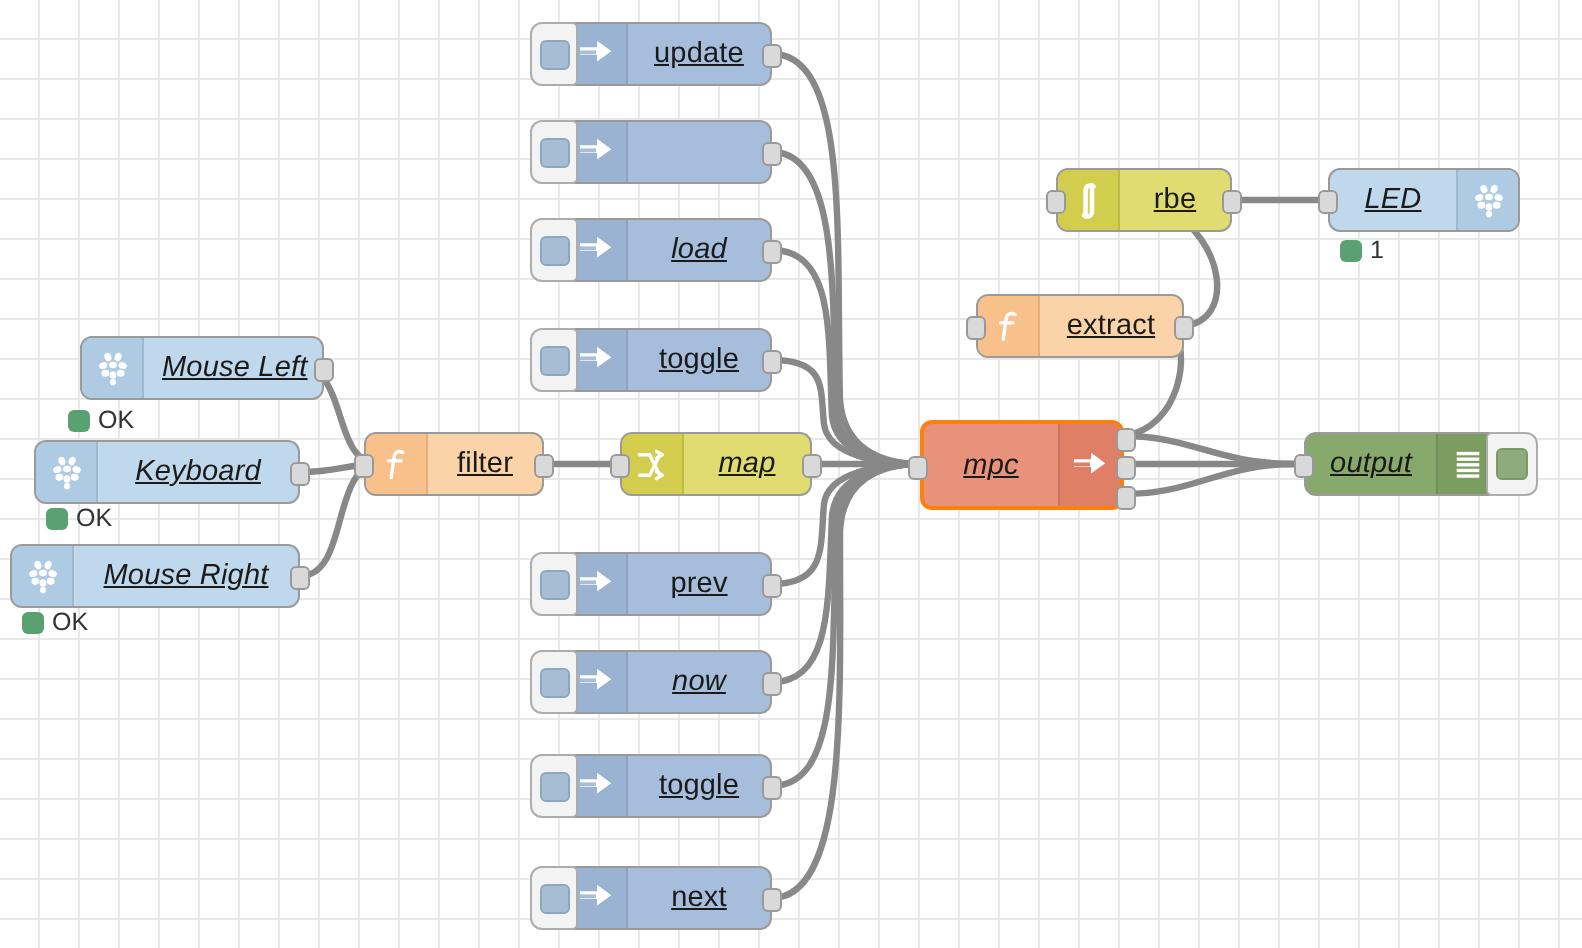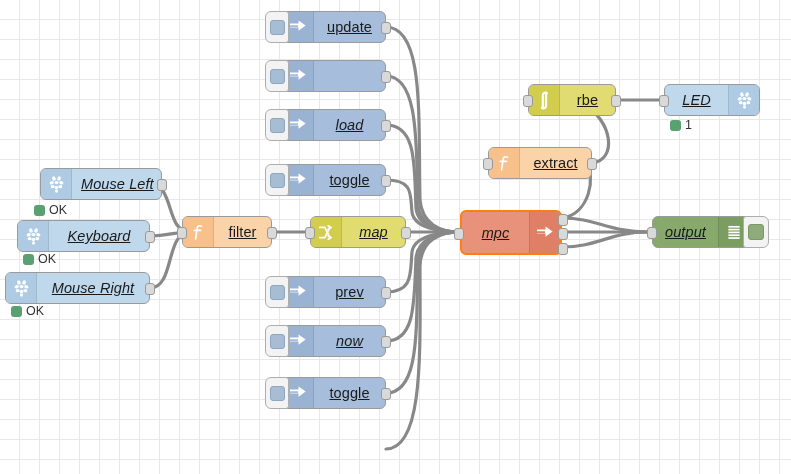--- a/index.html
+++ b/index.html
@@ -424,20 +424,35 @@
         <svg class="glyph" width="18" height="16" viewBox="0 0 20 18" fill="#ffffff">
           <path d="M1 5.2 H10.6 V1.6 L18.6 7.4 L10.6 13.2 V9.6 H1 Z"></path>
           <rect x="1" y="7.0" width="9" height="2.2" fill="#a6bedb"></rect>
         </svg>
       </span>
       <span class="node-label">toggle</span>
     </div>
     <span class="port out" style="top:10px;"></span>
   </div>
 
+  <div class="node n-inject" style="left:282px; top:433px; width:104px;">
+    <div class="inject-btn">
+        <i></i>
+      </div>
+    <div class="node-body">
+      <span class="icon-box left">
+        <svg class="glyph" width="18" height="16" viewBox="0 0 20 18" fill="#ffffff">
+          <path d="M1 5.2 H10.6 V1.6 L18.6 7.4 L10.6 13.2 V9.6 H1 Z"></path>
+          <rect x="1" y="7.0" width="9" height="2.2" fill="#a6bedb"></rect>
+        </svg>
+      </span>
+      <span class="node-label">next</span>
+    </div>
+    <span class="port out" style="top:10px;"></span>
+  </div>
 
   <div class="node n-mpc selected" style="left:460px; top:210px; width:102px; height:45px;">
     <div class="node-body">
       <span class="node-label italic">mpc</span>
       <span class="icon-box right">
         <svg class="glyph" width="18" height="16" viewBox="0 0 20 18" fill="#ffffff">
           <path d="M1 5.2 H10.6 V1.6 L18.6 7.4 L10.6 13.2 V9.6 H1 Z"></path>
           <rect x="1" y="7.0" width="9" height="2.2" fill="#df7f66"></rect>
         </svg>
       </span>

